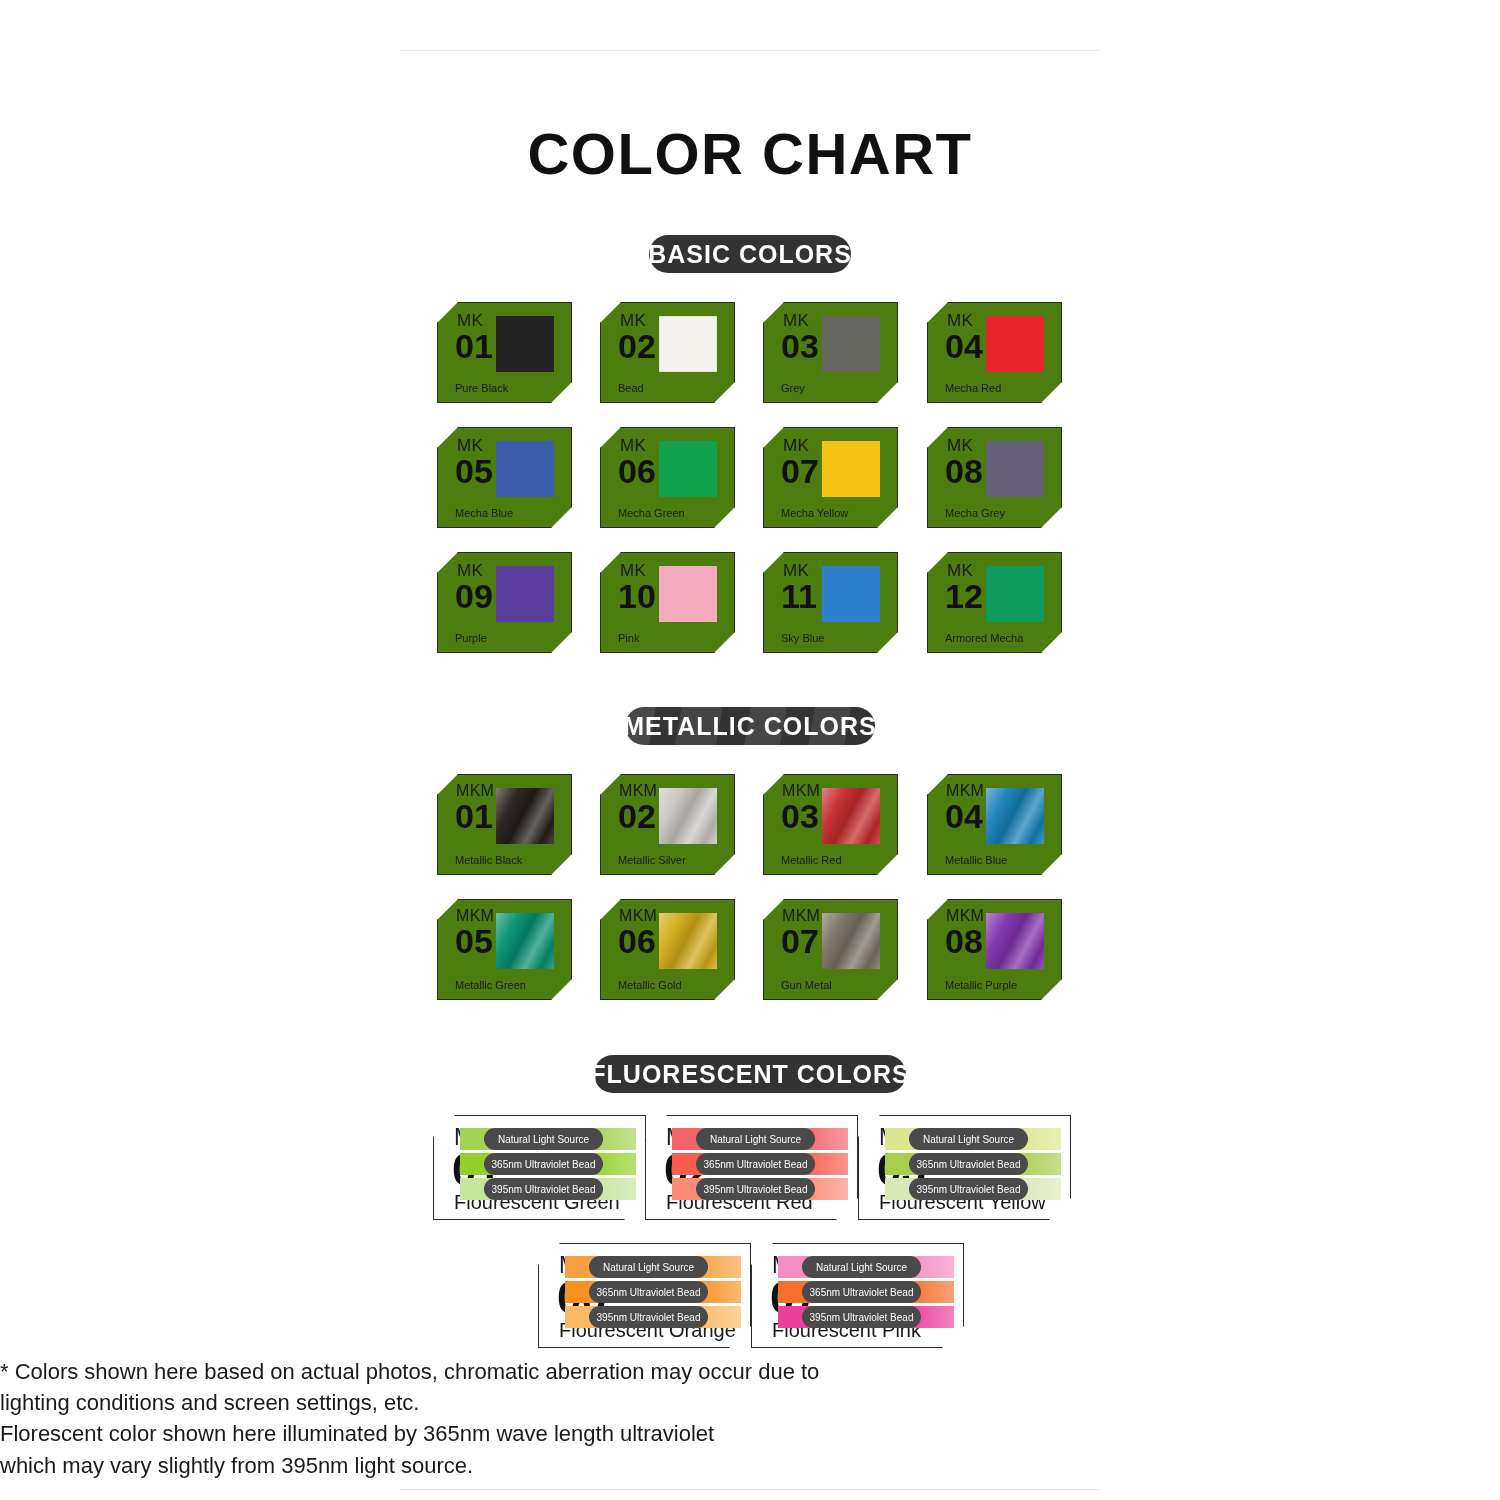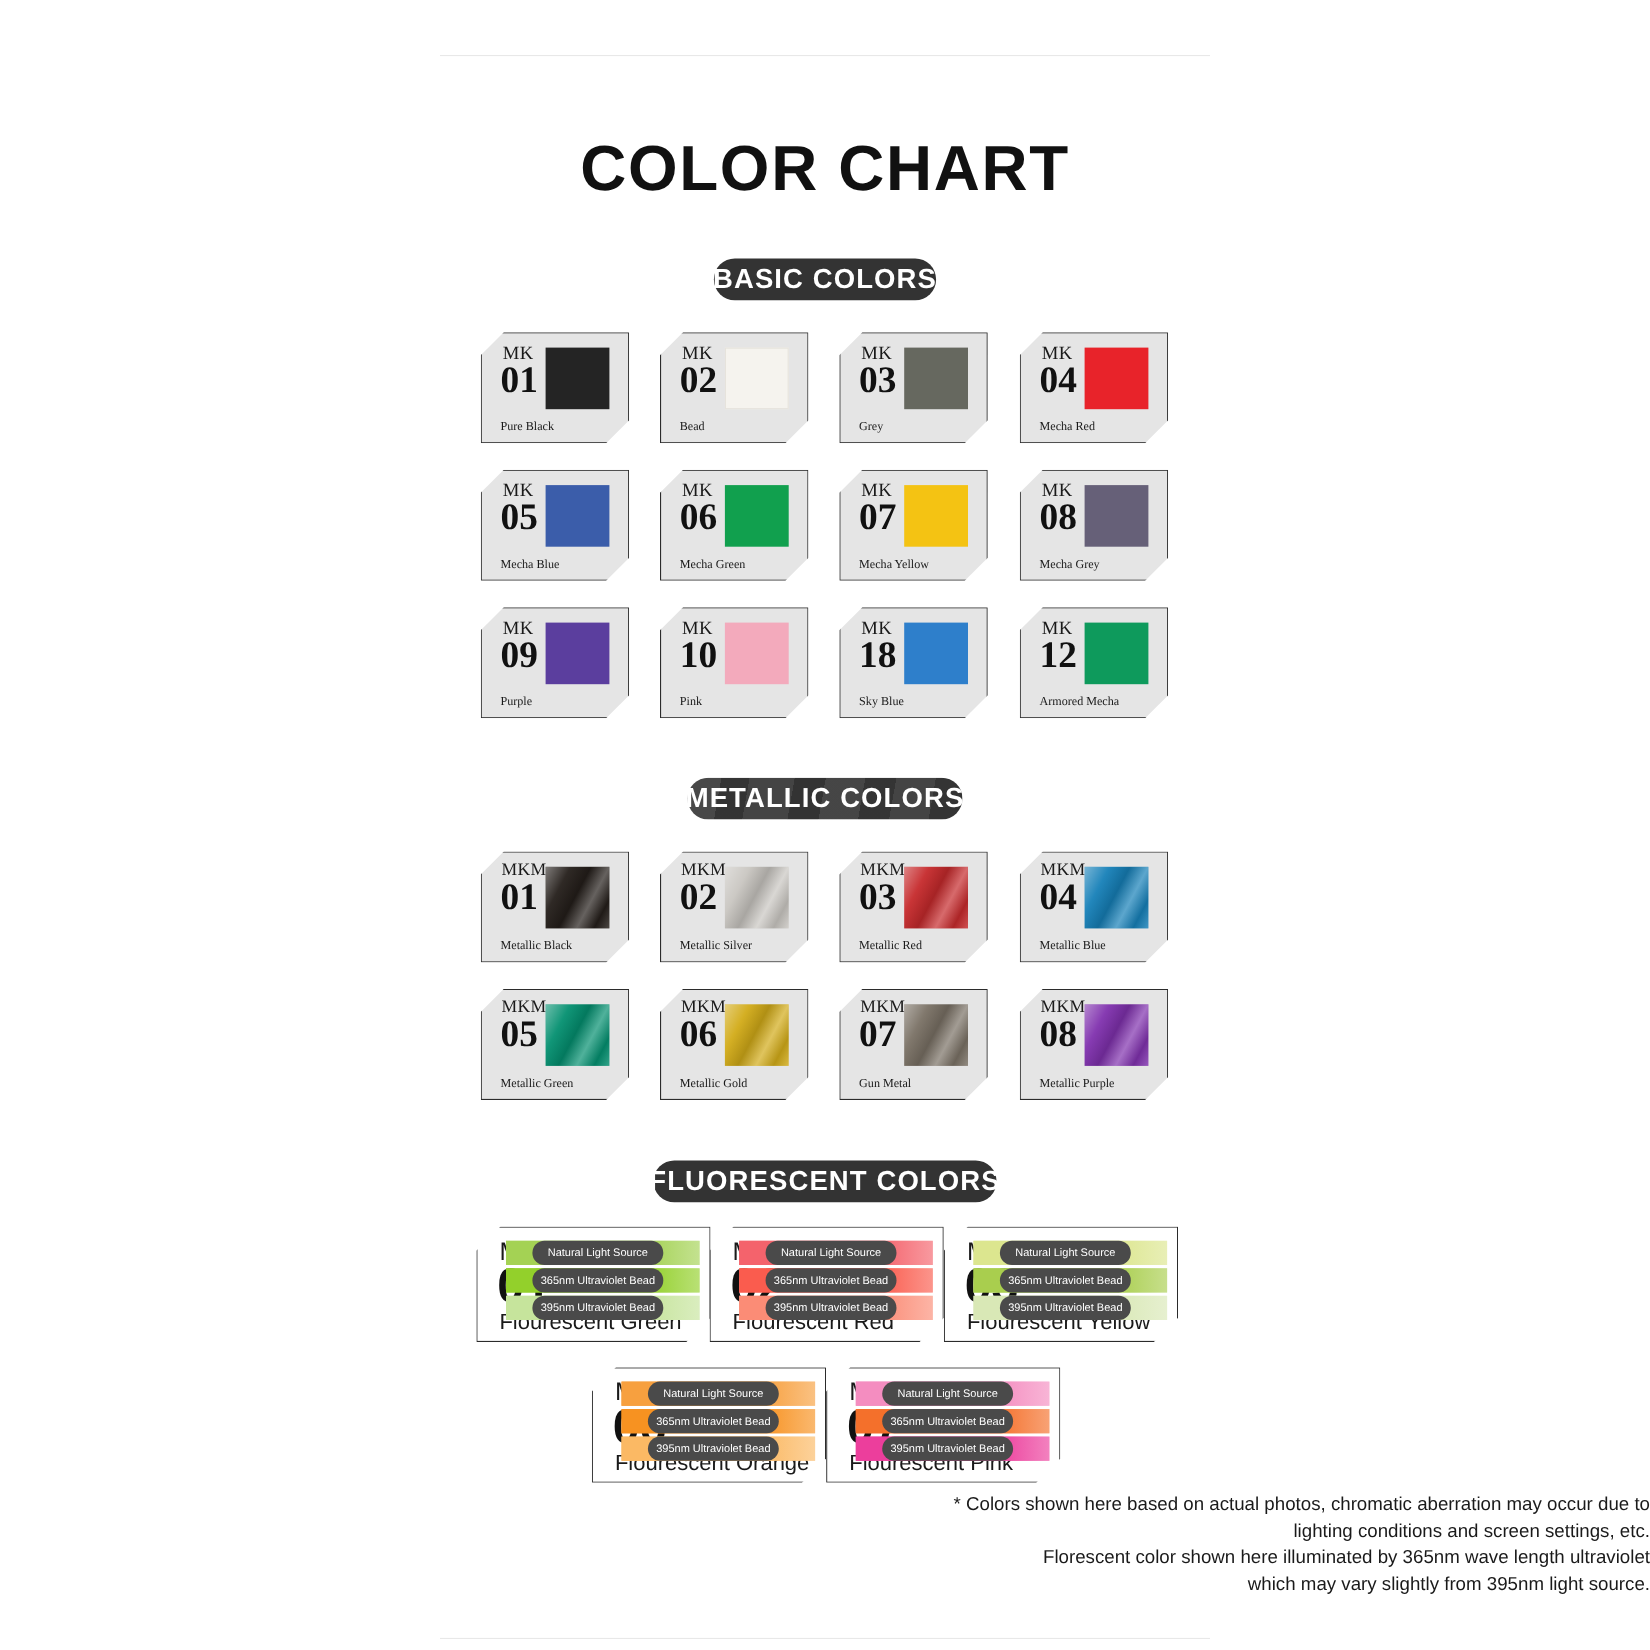--- a/index.html
+++ b/index.html
@@ -47,24 +47,23 @@
   .badge-metallic{
     background:
       linear-gradient(100deg, rgba(255,255,255,.07) 0 12%, rgba(0,0,0,.10) 12% 22%, rgba(255,255,255,.05) 22% 38%, rgba(0,0,0,.12) 38% 49%, rgba(255,255,255,.06) 49% 63%, rgba(0,0,0,.10) 63% 74%, rgba(255,255,255,.05) 74% 88%, rgba(0,0,0,.11) 88% 100%),
       #3a3a3a;
   }
 
   
   .card{
     position:absolute;
     box-sizing:border-box;
-    background:#e5e5e5;
+    background:#4d7c0f;
     border:1.6px solid #2b2b2b;
     clip-path:polygon(21px 0, 100% 0, 100% calc(100% - 21px), calc(100% - 21px) 100%, 0 100%, 0 21px);
-    font-family:Liberation Serif, serif;
   }
   .card .prefix{
     position:absolute;left:19px;top:9px;
     font-size:17px;color:#1a1a1a;letter-spacing:.3px;
     line-height:1;
   }
   .card .num{
     position:absolute;left:17px;top:26px;
     font-size:34px;font-weight:bold;color:#111111;
     letter-spacing:0px;line-height:1;
@@ -120,22 +119,22 @@
     font-size:10px;
     display:flex;align-items:center;justify-content:center;
     white-space:nowrap;
     box-sizing:border-box;
     margin-left:24px;
   }
 
   
   .footnote{
     position:absolute;left:0;top:1356px;width:1500px;
-    text-align:right;
-    font-size:17px;color:#1a1a1a;
+    text-align:left;
+    font-size:22px;color:#1a1a1a;
     line-height:1.42;
   }
   .footnote div{white-space:nowrap;}
 </style>
 </head>
 <body>
 
 <div class="page">
 
   <div class="page-rule rule-top"></div>
@@ -205,21 +204,21 @@
         <div class="cname">Purple</div>
       </div>
       <div class="card" style="left: 600px; top: 552px; width: 135px; height: 101px;">
         <div class="prefix">MK</div>
         <div class="num">10</div>
         <div class="swatch" style="background: rgb(243, 170, 188);"></div>
         <div class="cname">Pink</div>
       </div>
       <div class="card" style="left: 763px; top: 552px; width: 135px; height: 101px;">
         <div class="prefix">MK</div>
-        <div class="num">18</div>
+        <div class="num">11</div>
         <div class="swatch" style="background: rgb(46, 127, 203);"></div>
         <div class="cname">Sky Blue</div>
       </div>
       <div class="card" style="left: 927px; top: 552px; width: 135px; height: 101px;">
         <div class="prefix">MK</div>
         <div class="num">12</div>
         <div class="swatch" style="background: rgb(14, 154, 92);"></div>
         <div class="cname">Armored Mecha</div>
       </div>
       <div class="card metal" style="left: 437px; top: 774px; width: 135px; height: 101px;">

